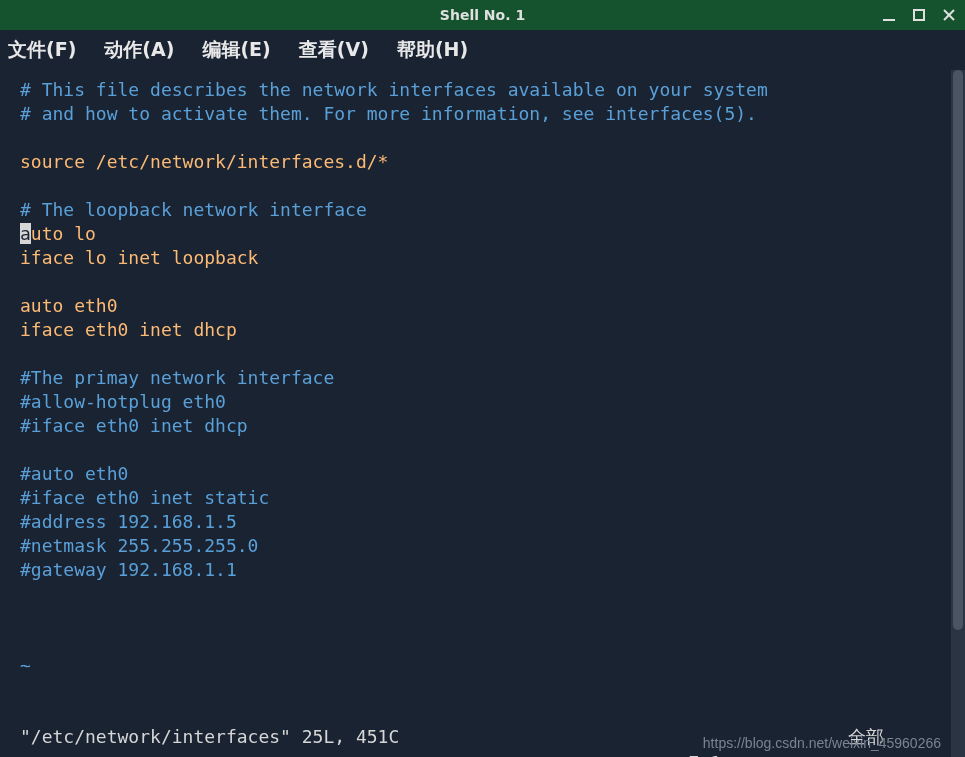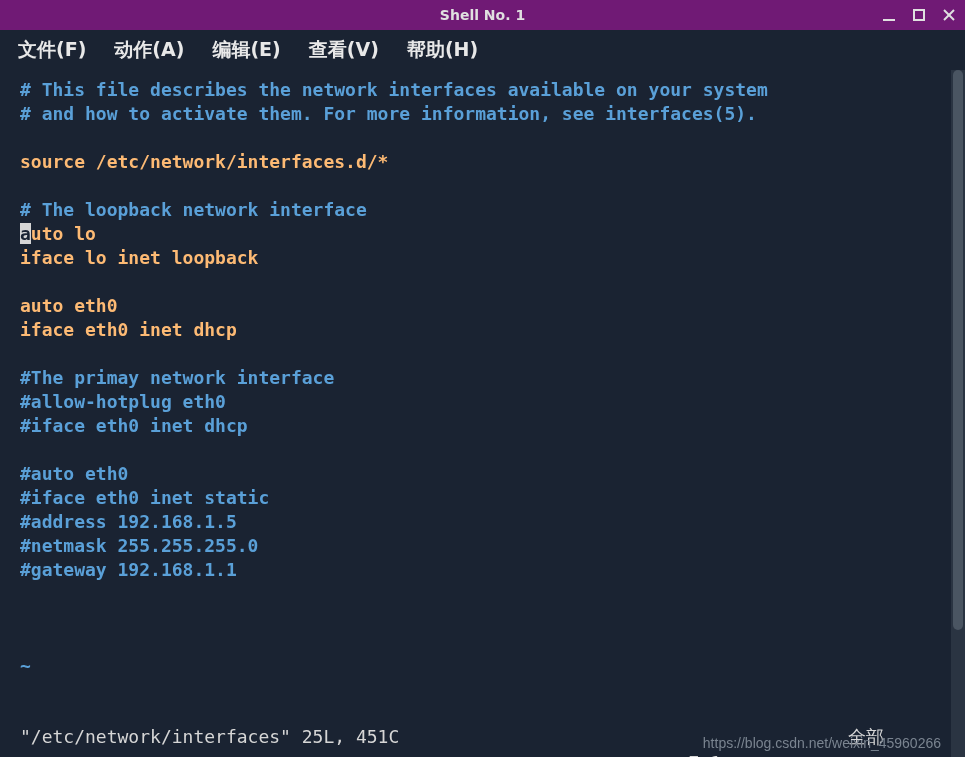--- a/index.html
+++ b/index.html
@@ -10,21 +10,21 @@
     body {
       width: 965px;
       height: 757px;
       background: #1a2332;
       font-family: "DejaVu Sans Mono", "Consolas", monospace;
       overflow: hidden;
       position: relative;
     }
     .titlebar {
       height: 30px;
-      background: #701a75;
+      background: #14532d;
       display: flex;
       align-items: center;
       justify-content: center;
       position: relative;
       color: #e0e0e0;
       font-family: "DejaVu Sans", Arial, sans-serif;
       font-size: 14px;
       font-weight: bold;
     }
     .titlebar-title {
@@ -51,21 +51,21 @@
     }
     .win-btn svg {
       stroke: #e0e0e0;
       fill: none;
       stroke-width: 2;
     }
     .menubar {
       height: 40px;
       display: flex;
       align-items: center;
-      padding: 0 18px;
+      padding: 0 8px;
       gap: 28px;
       color: #e8e8e8;
       font-family: "DejaVu Sans", "Microsoft YaHei", Arial, sans-serif;
       font-size: 19px;
       font-weight: bold;
     }
     .menu-item {
       cursor: pointer;
     }
     .terminal-wrapper {
@@ -134,21 +134,20 @@
       position: absolute;
       bottom: 6px;
       right: 24px;
       color: #7a8490;
       font-size: 14px;
       font-family: Arial, sans-serif;
     }
     .line {
       display: block;
       height: 24px;
-      font-weight: bold;
     }
   </style>
 </head>
 <body>
 
 <div class="titlebar">
   <span class="titlebar-title">Shell No. 1</span>
   <div class="window-controls">
     <div class="win-btn">
       <svg width="14" height="14" viewBox="0 0 14 14">

